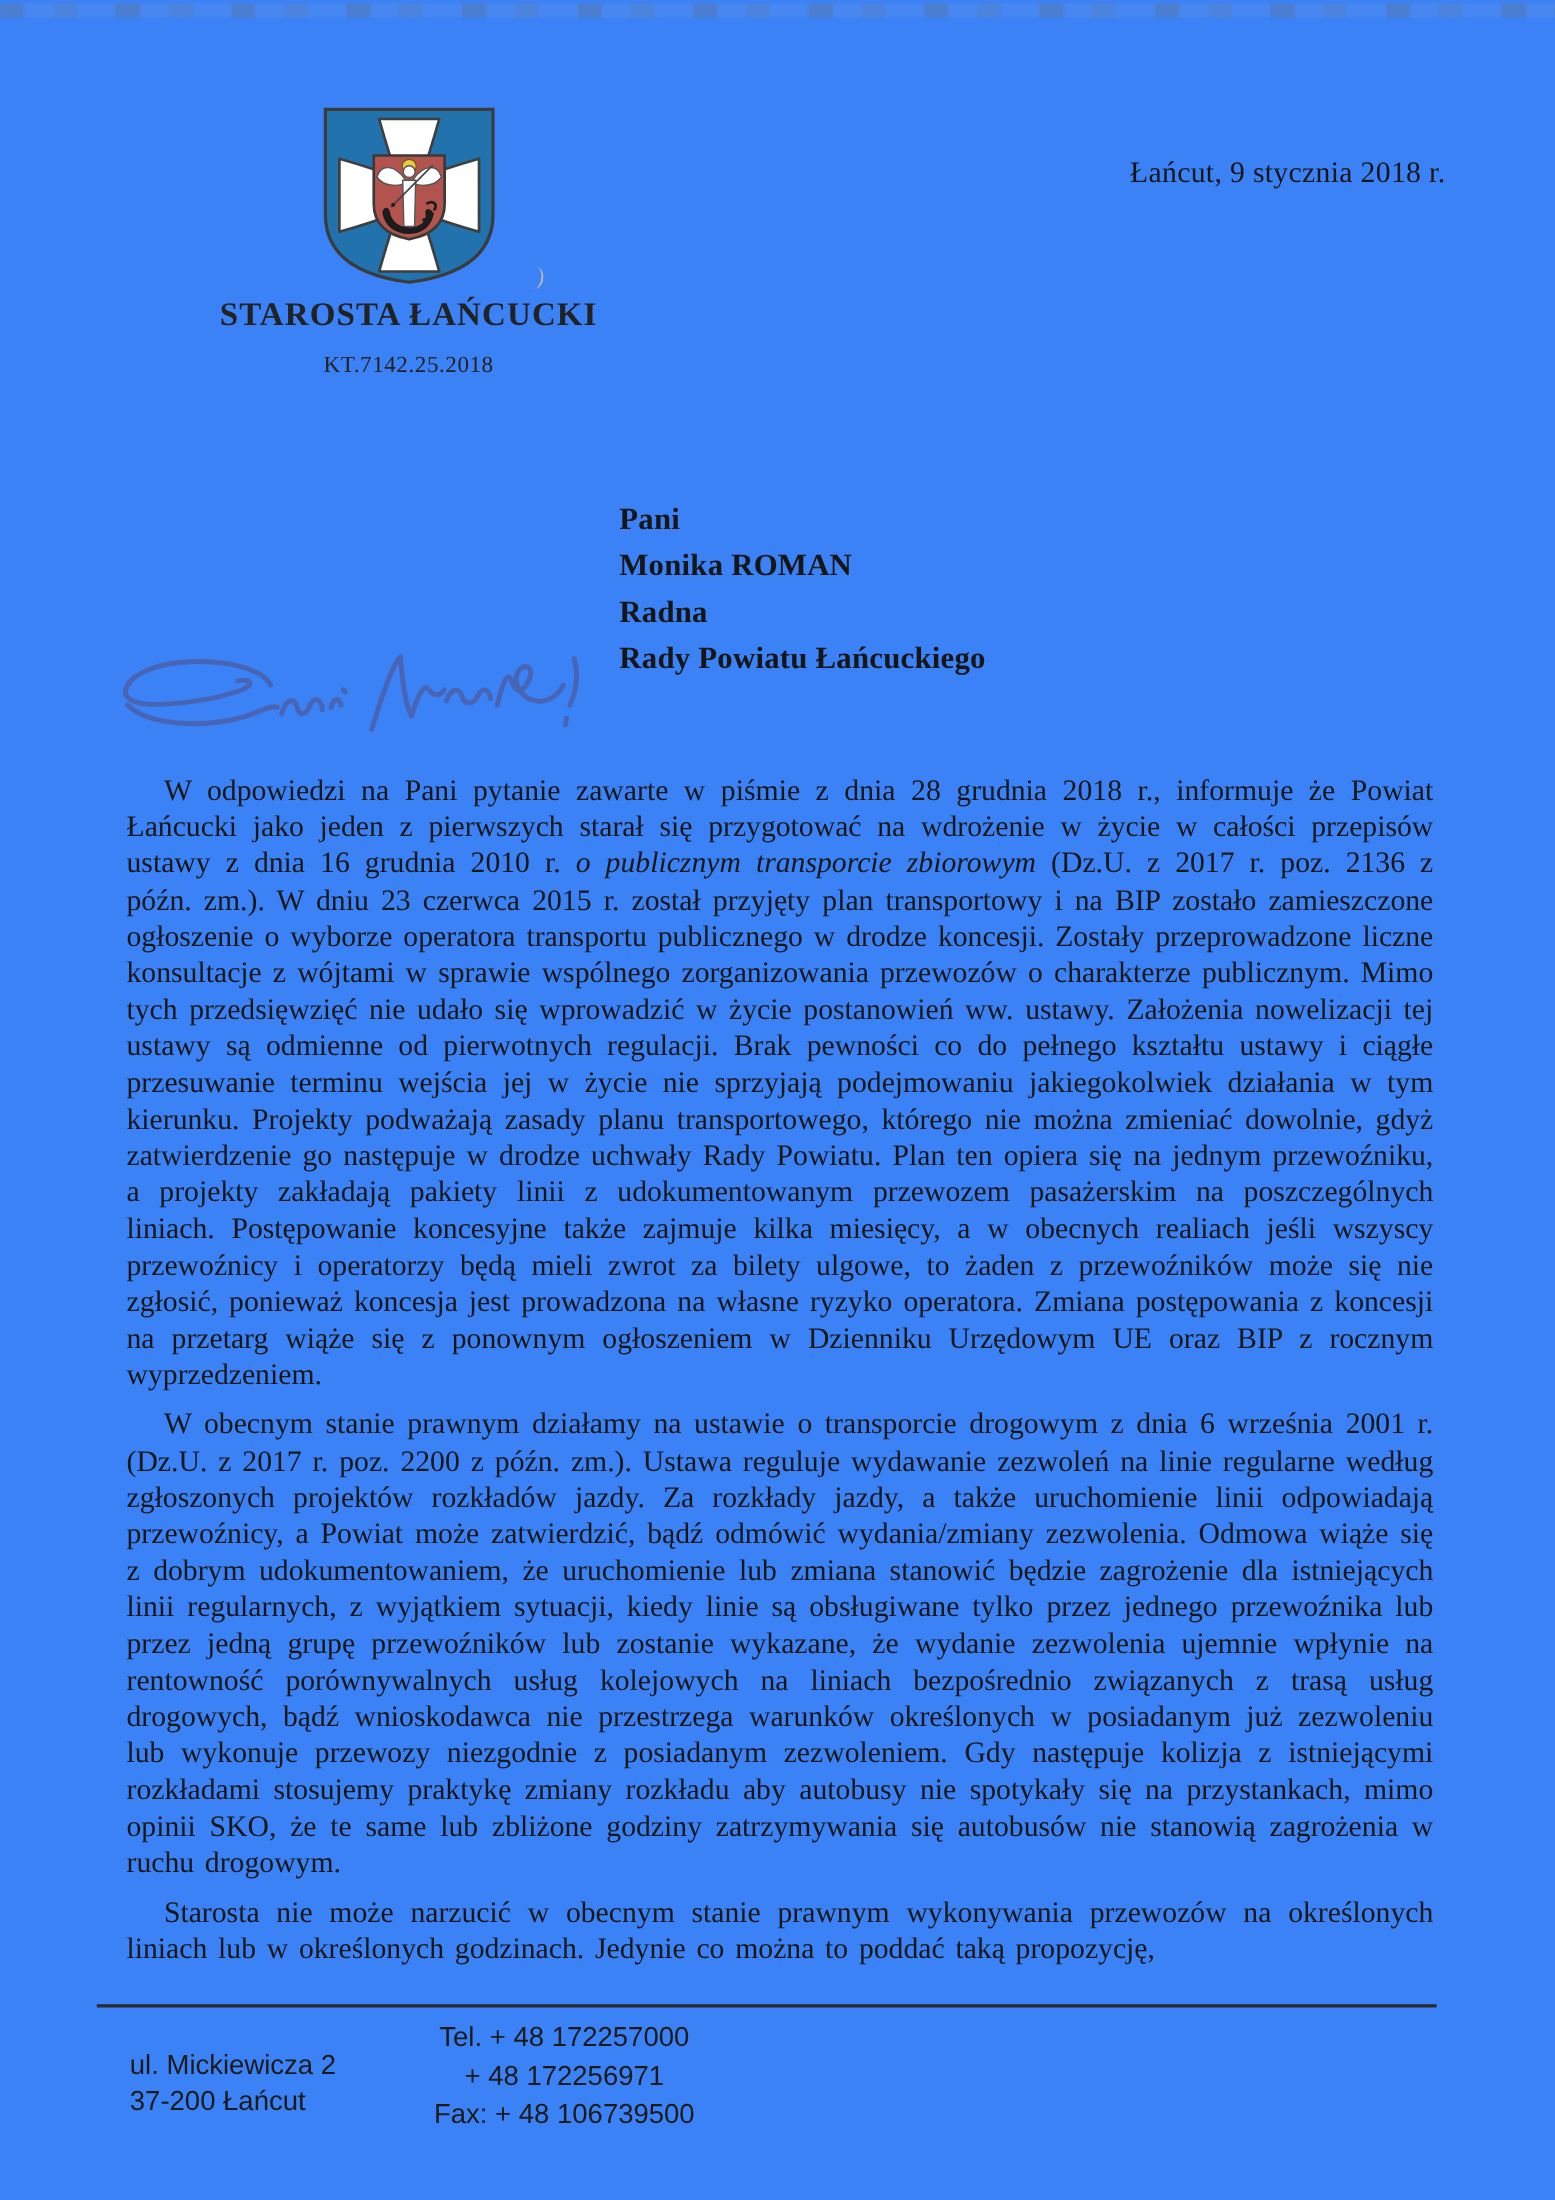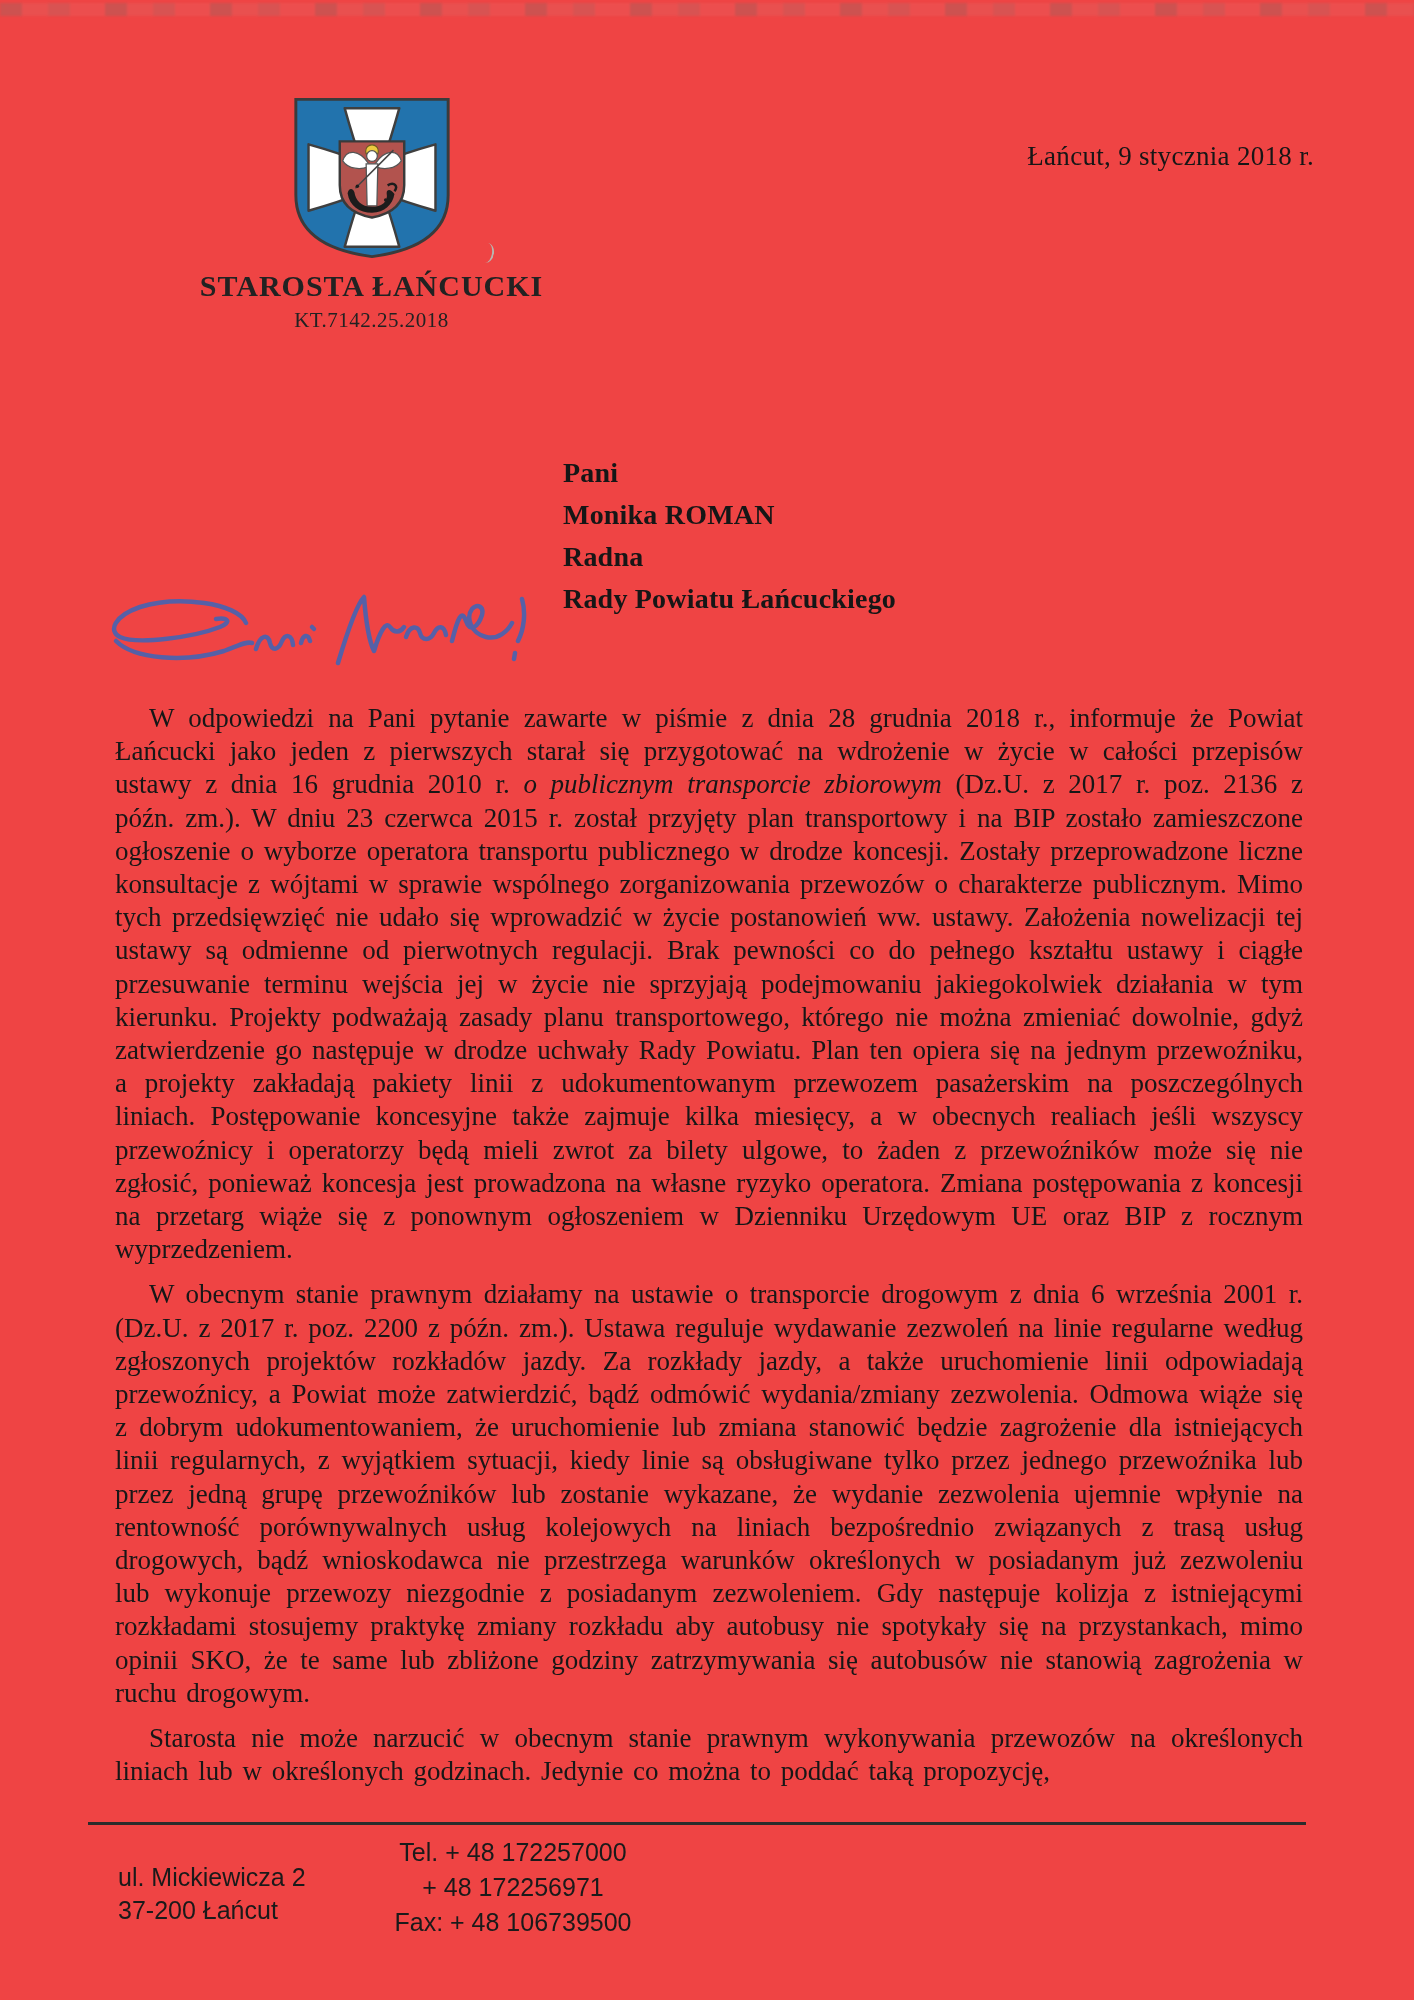--- a/index.html
+++ b/index.html
@@ -1,20 +1,20 @@
 <!DOCTYPE html>
 <html lang="pl"><head>
 <meta charset="utf-8">
 <style>
   html,body{margin:0;padding:0;background:#9a9a9a;}
   .page{
     position:relative;
     width:1414px;height:2000px;
     margin:0 auto;
-    background:#ef4444;
+    background:#3b82f6;
     overflow:hidden;
     font-family:"Liberation Serif","DejaVu Serif",serif;
     color:#1c1c1c;
   }
   
   .scan-edge{
     position:absolute;left:0;top:3px;width:1414px;height:13px;
     background:
       repeating-linear-gradient(90deg,
         rgba(120,118,112,.28) 0 22px,
@@ -37,21 +37,21 @@
     position:absolute;left:149px;top:92px;width:445px;
     text-align:center;
   }
   .crest{display:block;margin:0 auto;}
   .office-name{
     margin-top:5px;
     font-size:30px;font-weight:bold;letter-spacing:1px;color:#222;
     white-space:nowrap;
   }
   .ref-number{
-    margin-top:5px;
+    margin-top:16px;
     font-size:21px;letter-spacing:.5px;color:#222;
   }
   .recipient{
     position:absolute;left:563px;top:452px;
     font-size:28px;font-weight:bold;line-height:42px;
     color:#161616;letter-spacing:.2px;
   }
   .signature{position:absolute;left:98px;top:583px;}
   .letter-body{
     position:absolute;left:103px;top:690px;width:1212px;

